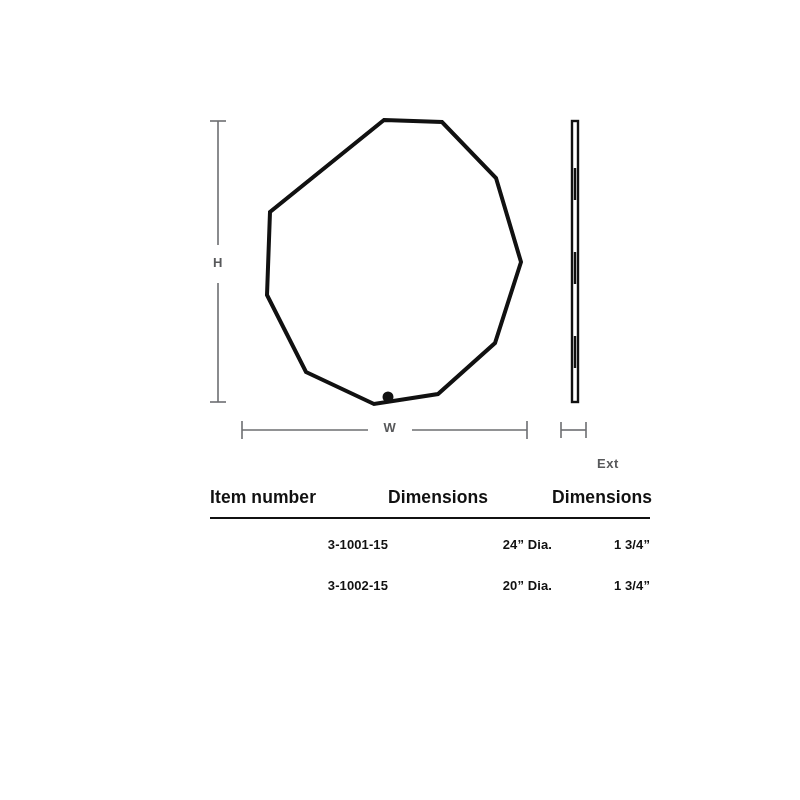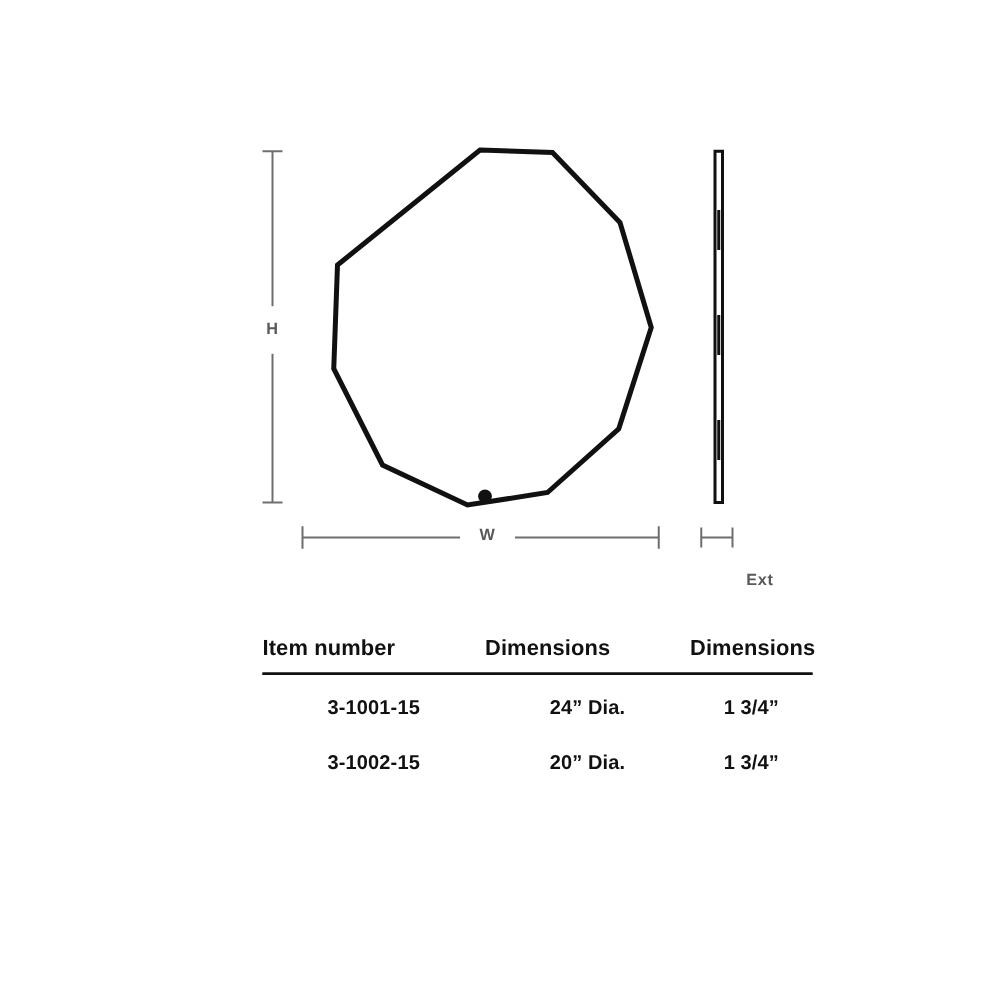--- a/index.html
+++ b/index.html
@@ -62,21 +62,21 @@
     top: 420px;
     width: 40px;
     text-align: left;
     margin-top: 36px;
   }
 
   
   .table-wrap {
     position: absolute;
     left: 210px;
-    top: 508px;
+    top: 487px;
     width: 440px;
   }
   table.spec {
     border-collapse: collapse;
     width: 440px;
     table-layout: fixed;
   }
   table.spec col.c0 { width: 178px; }
   table.spec col.c1 { width: 164px; }
   table.spec col.c2 { width: 98px; }
@@ -85,22 +85,22 @@
     text-align: left;
     font-size: 17.5px;
     font-weight: 700;
     color: #111;
     padding: 0 0 9px 0;
     border-bottom: 2px solid #111;
     letter-spacing: 0.1px;
     white-space: nowrap;
   }
   table.spec tbody td {
-    text-align: center;
-    font-size: 16px;
+    text-align: right;
+    font-size: 13px;
     font-weight: 700;
     color: #111;
     padding: 13px 0 13px 0;
     letter-spacing: 0.1px;
     white-space: nowrap;
   }
   table.spec tbody tr:first-child td {
     padding-top: 18px;
   }
 </style>

